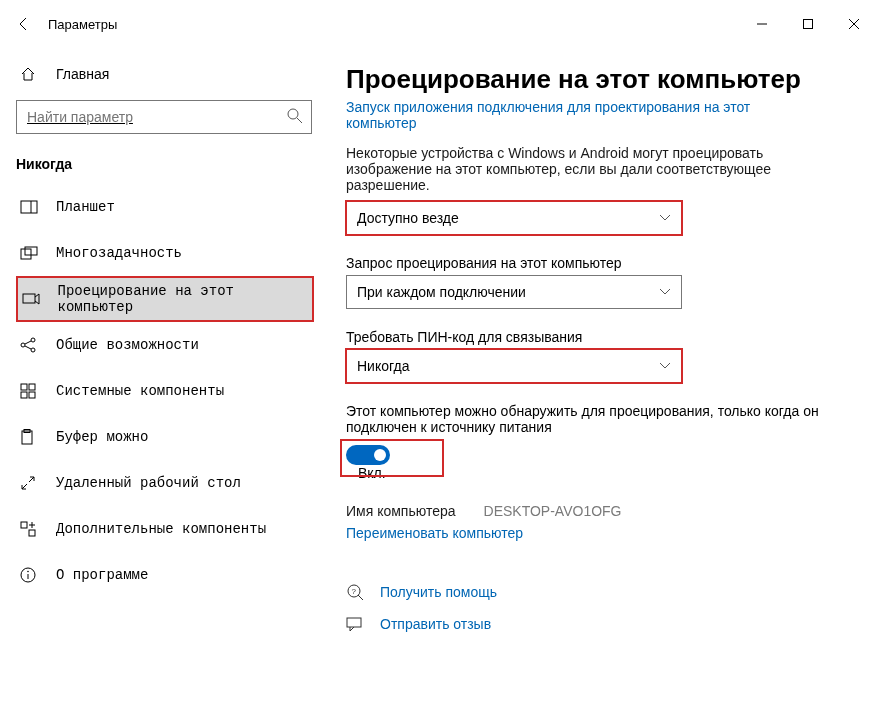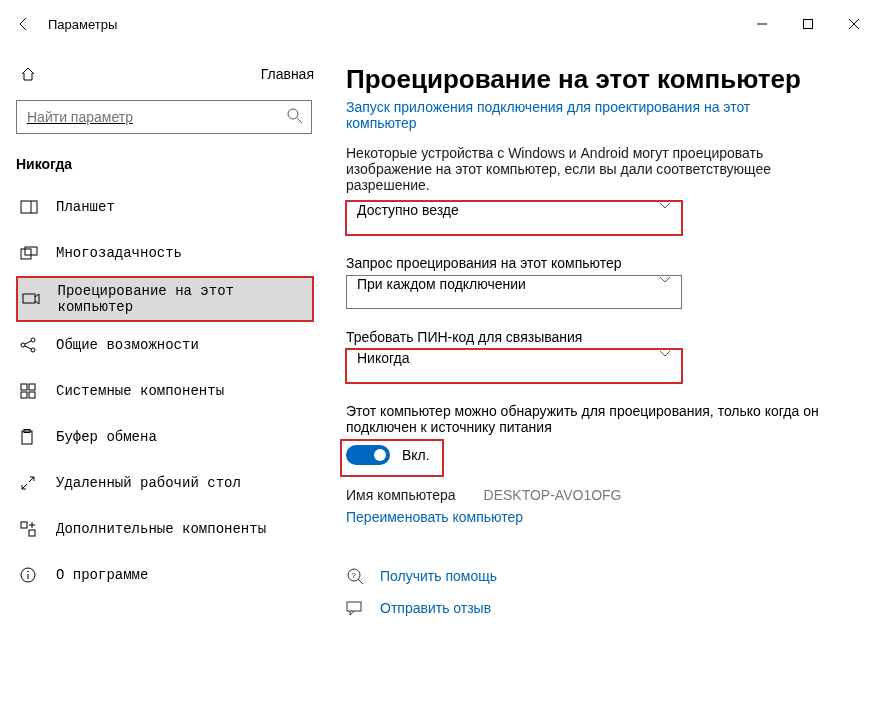--- a/index.html
+++ b/index.html
@@ -7,48 +7,48 @@
 
 .titlebar { height: 48px; display: flex; align-items: center; padding: 0 8px; }
 .titlebar .back { width: 32px; height: 32px; display: flex; align-items: center; justify-content: center; margin-right: 8px; }
 .titlebar .title { font-size: 13px; flex: 0 0 auto; }
 .titlebar .spacer { flex: 1; }
 .titlebar .winbtn { width: 46px; height: 32px; display: flex; align-items: center; justify-content: center; }
 
 .container { display: flex; height: calc(706px - 48px); }
 
 .sidebar { width: 330px; padding: 0 16px 0 16px; }
-.side-home { display: flex; align-items: center; padding: 10px 0 10px 4px; margin-top: 8px; justify-content: space-between; }
+.side-home { display: flex; align-items: center; padding: 10px 0 10px 4px; margin-top: 8px; }
 .side-home .icon { width: 20px; margin-right: 16px; display: inline-flex; }
 .side-home .label { font-size: 14px; }
 
 .search-wrap { margin-top: 8px; position: relative; width: 296px; }
 .search { width: 100%; height: 34px; padding: 0 36px 0 10px; border: 1px solid #777; background: #fff; font-size: 14px; text-decoration: underline; }
 .search-icon { position: absolute; right: 8px; top: 7px; }
 
 .side-section { font-weight: 600; margin: 22px 0 12px 0; }
 
 .nav-item { display: flex; align-items: center; height: 46px; padding-left: 4px; cursor: default; width: 298px; }
 .nav-item .icon { width: 20px; margin-right: 16px; display: inline-flex; align-items: center; }
 .nav-item .label { font-size: 14px; font-family: Liberation Mono, monospace; }
 .nav-item.selected { background: #dadada; border: 2px solid #d12a2a; }
 .nav-item.selected .label { }
 
 .content { flex: 1; padding: 8px 32px 16px 16px; overflow-y: auto; }
 .page-title { font-size: 26px; font-weight: 600; margin: 8px 0 4px 0; }
 .link { color: #0066b4; font-size: 14px; }
 .desc { font-size: 14px; margin: 14px 0 8px 0; max-width: 480px; color: #1a1a1a; }
 
-.dropdown { width: 336px; height: 34px; border: 1px solid #777; display: flex; padding: 0 10px; margin-top: 4px; position: relative; }
+.dropdown { width: 336px; height: 34px; border: 1px solid #777; display: flex; align-items: center; padding: 0 10px; margin-top: 4px; position: relative; }
 .dropdown.highlight::after { content: ""; position: absolute; left: -2px; top: -2px; right: -2px; bottom: -2px; border: 2px solid #d12a2a; pointer-events: none; }
 .dropdown .chev { margin-left: auto; }
 
 .setting-label { font-size: 14px; margin-top: 20px; max-width: 480px; }
 
-.toggle-row { margin-top: 10px; display: flex; align-items: center; position: relative; width: 100px; }
+.toggle-row { margin-top: 10px; display: flex; position: relative; width: 100px; flex-direction: column; }
 .toggle-row.highlight::after { content: ""; position: absolute; left: -6px; top: -6px; width: 100px; height: 34px; border: 2px solid #d12a2a; pointer-events: none; }
 .toggle { width: 44px; height: 20px; border-radius: 10px; background: #0067c0; position: relative; }
 .toggle .knob { position: absolute; width: 12px; height: 12px; background: #fff; border-radius: 50%; top: 4px; right: 4px; }
 .toggle-label { margin-left: 12px; font-size: 14px; }
 
 .kv { margin-top: 22px; display: flex; align-items: center; }
 .kv .k { color: #1a1a1a; }
 .kv .v { color: #7a7a7a; margin-left: 28px; }
 
 .help-row { display: flex; align-items: center; margin-top: 14px; }
@@ -159,21 +159,21 @@
         </span>
       <span class="label">Системные компоненты</span>
     </div>
     <div class="nav-item">
       <span class="icon">
           <svg width="14" height="16" viewBox="0 0 14 16">
             <rect x="2" y="2" width="10" height="13" stroke="#000" fill="none"></rect>
             <rect x="4" y="0.5" width="6" height="3" stroke="#000" fill="none"></rect>
           </svg>
         </span>
-      <span class="label">Буфер обмена</span>
+      <span class="label">Буфер можно</span>
     </div>
     <div class="nav-item">
       <span class="icon">
           <svg width="16" height="16" viewBox="0 0 16 16">
             <line x1="2" y1="14" x2="7" y2="9" stroke="#000"></line>
             <line x1="9" y1="7" x2="14" y2="2" stroke="#000"></line>
             <path d="M2 14 L2 10 M2 14 L6 14" stroke="#000" fill="none"></path>
             <path d="M14 2 L10 2 M14 2 L14 6" stroke="#000" fill="none"></path>
           </svg>
         </span>

